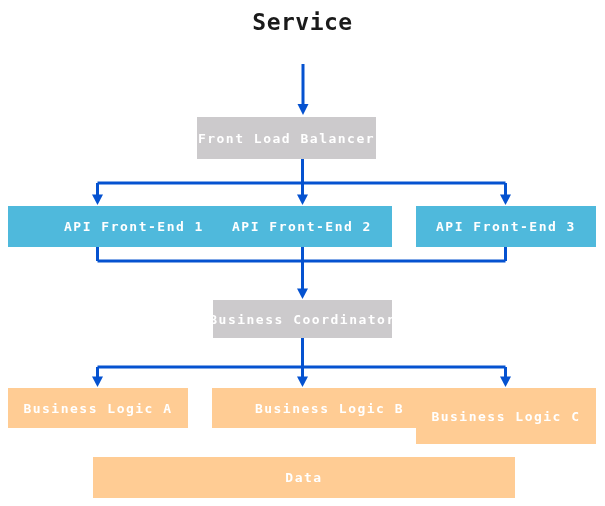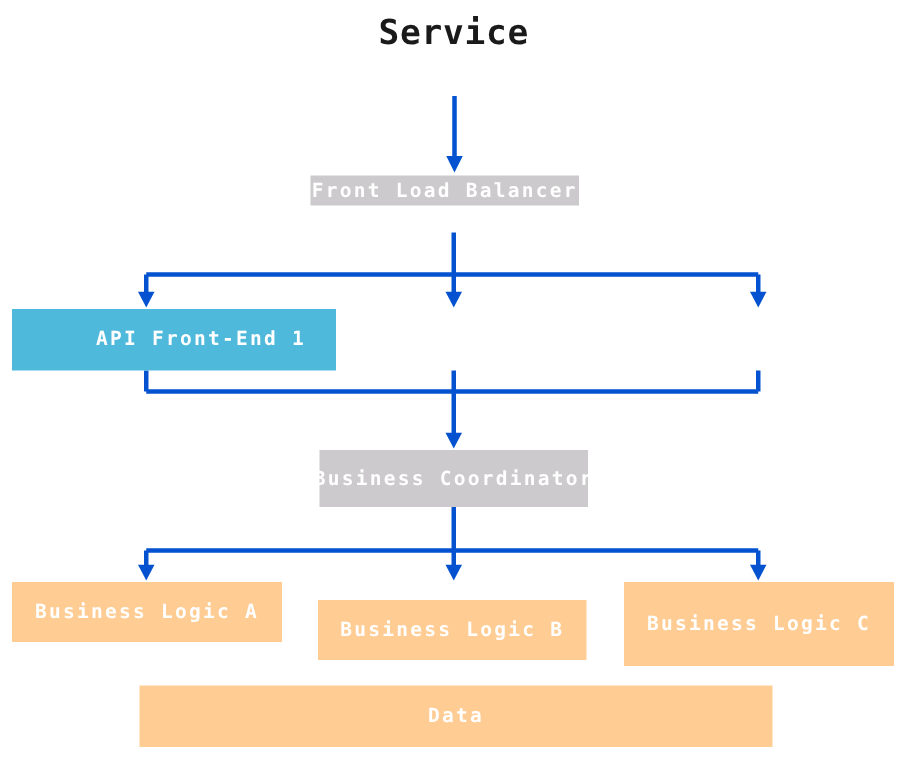--- a/index.html
+++ b/index.html
@@ -57,27 +57,27 @@
     font-size: 13px;
     font-weight: bold;
     letter-spacing: 1.5px;
     color: var(--node_text);
     white-space: nowrap;
   }
   .node.gray   { background: var(--gray); }
   .node.blue   { background: var(--blue); }
   .node.orange { background: var(--orange); justify-content: center; }
 
-  .n-lb   { left: 207px; top: 117px; width: 179px; height: 20px; }
+  .n-lb   { left: 197px; top: 117px; width: 179px; height: 42px; }
   .n-api1 { left: 8px;   top: 206px; width: 180px; height: 41px; padding-left: 36px; }
   .n-api2 { left: 212px; top: 206px; width: 180px; height: 41px; }
   .n-api3 { left: 416px; top: 206px; width: 180px; height: 41px; }
   .n-sc   { left: 213px; top: 300px; width: 179px; height: 38px; }
   .n-bla  { left: 8px;   top: 388px; width: 180px; height: 40px; }
-  .n-blb  { left: 212px; top: 400px; width: 179px; height: 40px; }
+  .n-blb  { left: 212px; top: 388px; width: 179px; height: 40px; padding-left: 28px; }
   .n-blc  { left: 416px; top: 388px; width: 180px; height: 56px; }
   .n-data { left: 93px;  top: 457px; width: 422px; height: 41px; }
 </style>
 </head>
 <body>
 
 <div class="canvas">
 
   <h1 class="diagram-title">Service</h1>
 
@@ -118,20 +118,26 @@
     </g>
   </svg>
 
   <div class="node gray n-lb">
     <span>Front Load Balancer</span>
   </div>
 
   <div class="node blue n-api1">
     <span>API Front-End 1</span>
   </div>
+  <div class="node blue n-api2">
+    <span>API Front-End 2</span>
+  </div>
+  <div class="node blue n-api3">
+    <span>API Front-End 3</span>
+  </div>
 
   <div class="node gray n-sc">
     <span>Business Coordinator</span>
   </div>
 
   <div class="node orange n-bla">
     <span>Business Logic A</span>
   </div>
   <div class="node orange n-blb">
     <span>Business Logic B</span>

